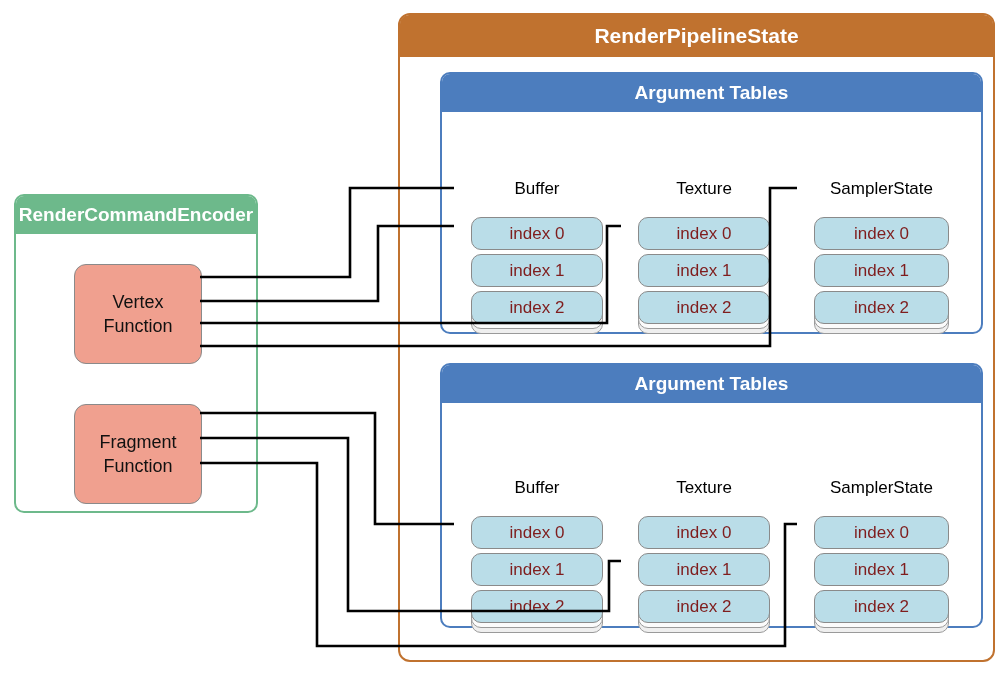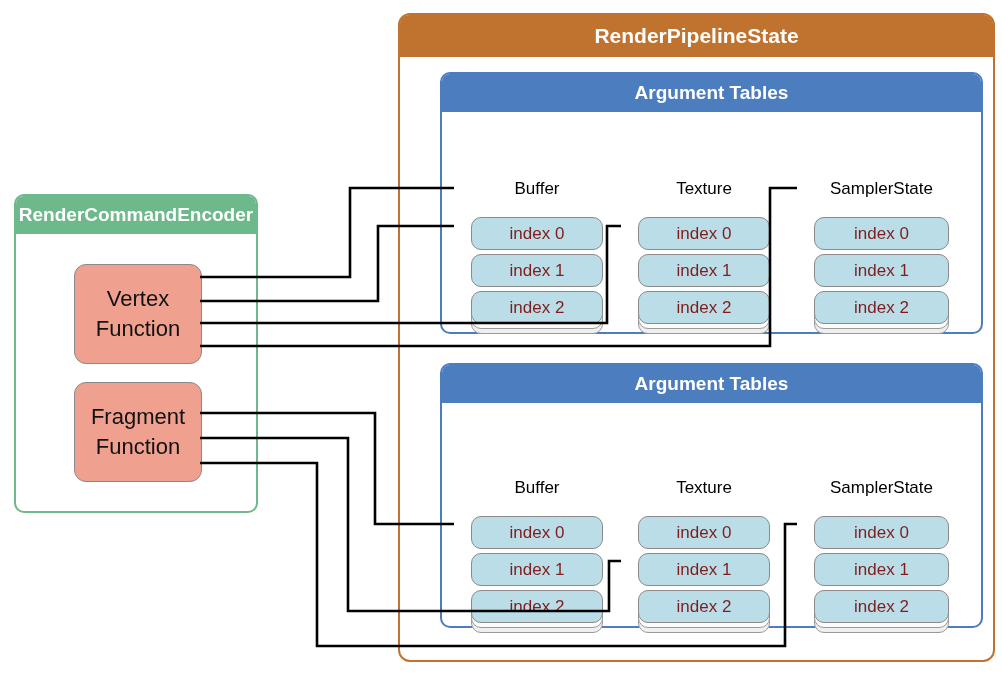--- a/index.html
+++ b/index.html
@@ -53,26 +53,26 @@
   }
   .func {
     position: absolute;
     left: 58px;
     width: 128px; height: 100px;
     background: var(--salmon);
     border: 1.5px solid #8a8a8a;
     border-radius: 12px;
     display: flex; flex-direction: column;
     align-items: center; justify-content: center;
-    font-size: 22px;
+    font-size: 18px;
     line-height: 1.35;
     text-align: center;
   }
   .func.vertex   { top: 68px; }
-  .func.fragment { top: 186px; }
+  .func.fragment { top: 208px; }
   
   .arg-table {
     position: absolute;
     left: 440px;
     width: 543px;
     border: 2px solid var(--blue);
     border-radius: 10px;
     background: #ffffff;
     z-index: 2;
   }

